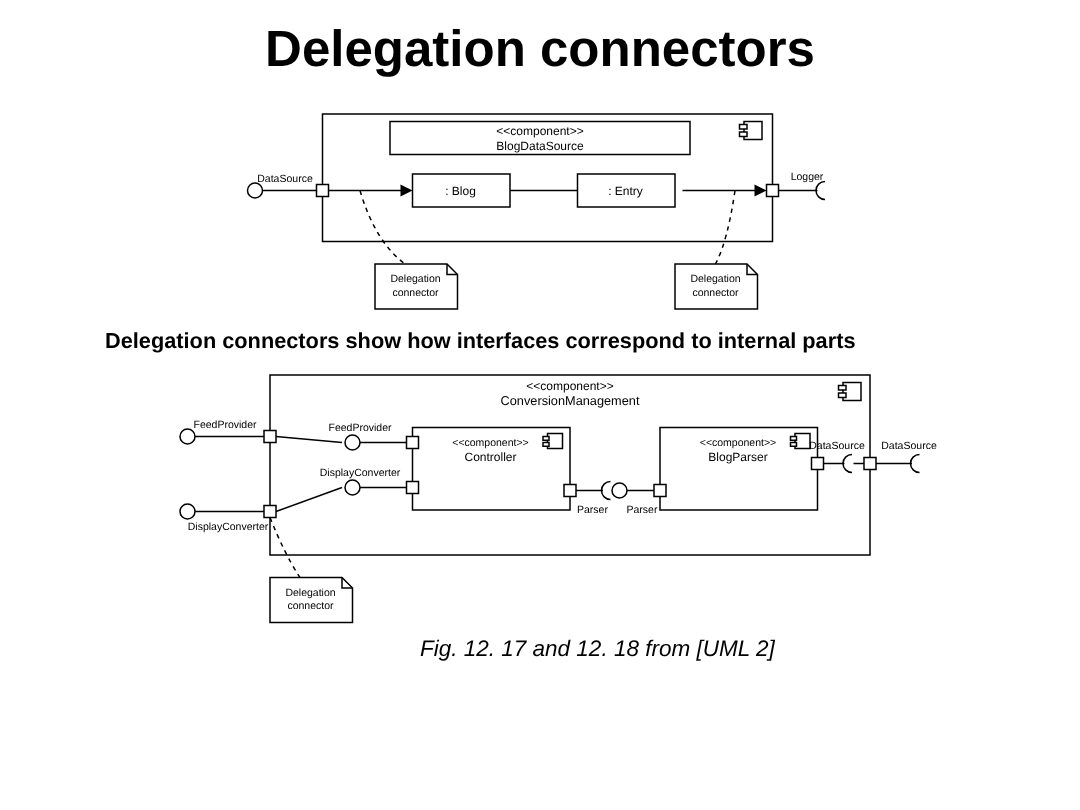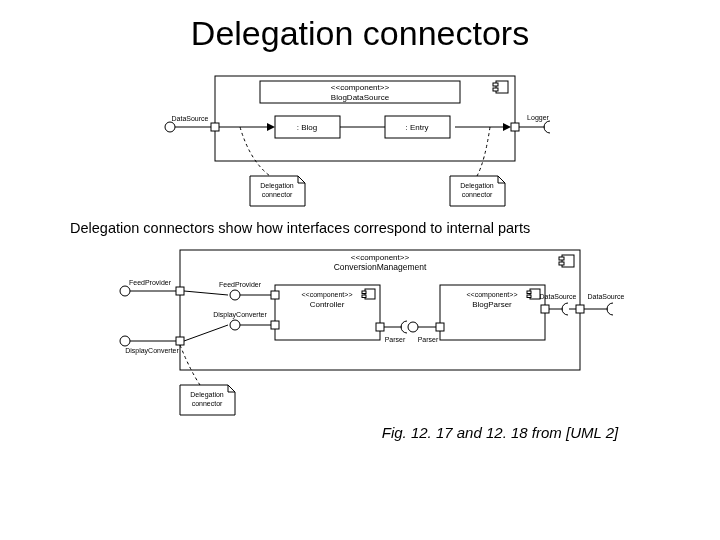--- a/index.html
+++ b/index.html
@@ -10,31 +10,31 @@
     background: #fff;
     font-family: Arial, Helvetica, sans-serif;
     color: #000;
     position: relative;
   }
   .slide-title {
     text-align: center;
     font-size: 34px;
     margin-top: 14px;
     margin-bottom: 18px;
-    font-weight: 400;
+    font-weight: 700;
   }
   .caption-block {
     margin: 8px 60px 6px 70px;
     font-size: 14.5px;
     line-height: 1.35;
+    font-weight: bold;
   }
   .citation {
     font-style: italic;
     font-size: 15px;
-    text-align: center;
     margin-top: 4px;
     margin-left: 280px;
   }
   svg { display: block; }
   .uml-text { font-family: Arial, Helvetica, sans-serif; fill: #000; }
   .box { fill: #fff; stroke: #000; stroke-width: 1; }
   .thin { stroke: #000; stroke-width: 1; fill: none; }
   .dash { stroke: #000; stroke-width: 1; fill: none; stroke-dasharray: 3 3; }
 </style>
 </head>

